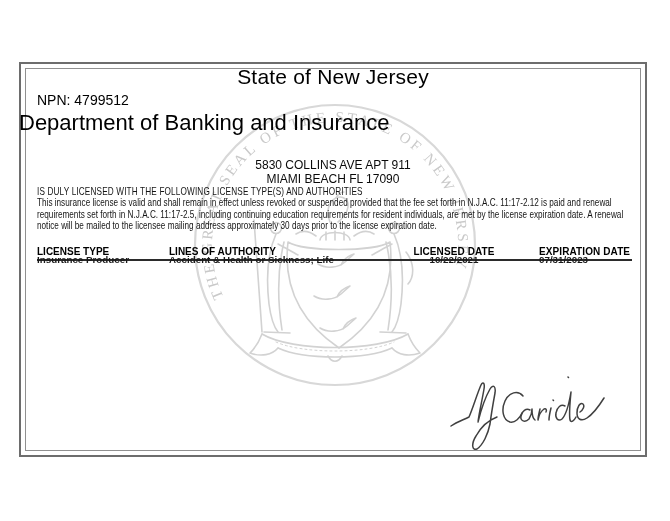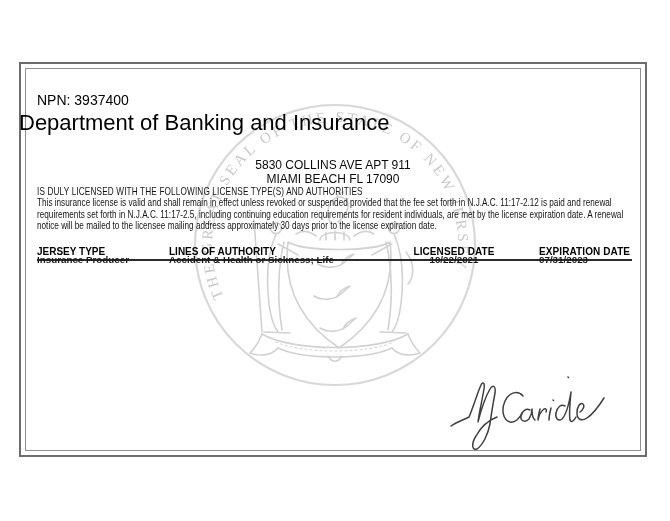--- a/index.html
+++ b/index.html
@@ -156,38 +156,39 @@
       <path d="M 216 232 C 219 240, 223 246, 228 251 C 217 255, 206 253, 200 246"></path>
       <path d="M 136 254 C 140 261, 146 261, 150 254"></path>
       <path d="M 84 240 C 110 252, 176 252, 202 240" stroke-width="1" stroke-dasharray="2 3"></path>
     </g>
   </svg>
 
   <div class="border-outer">
     <div class="border-inner"></div>
   </div>
 
+  <div class="abs title">State of New Jersey</div>
 
   <div class="abs lic-row">
-    <span>NPN: 3937400</span>
+    <span>NPN: 4799512</span>
   </div>
 
   <div class="abs department">Department of Banking and Insurance</div>
 
 
   <div class="abs addr addr1">5830 COLLINS AVE APT 911</div>
   <div class="abs addr addr2">MIAMI BEACH FL 17090</div>
 
   <div class="abs legal">
     <div class="statement">IS DULY LICENSED WITH THE FOLLOWING LICENSE TYPE(S) AND AUTHORITIES</div>
     <div>This insurance license is valid and shall remain in effect unless revoked or suspended provided that the fee set forth in N.J.A.C. 11:17-2.12 is paid and renewal requirements set forth in N.J.A.C. 11:17-2.5, including continuing education requirements for resident individuals, are met by the license expiration date. A renewal notice will be mailed to the licensee mailing address approximately 30 days prior to the license expiration date.</div>
   </div>
 
   <div class="abs tbl-head">
-    <div class="c1">JERSEY TYPE</div>
+    <div class="c1">LICENSE TYPE</div>
     <div class="c2">LINES OF AUTHORITY</div>
     <div class="c3">LICENSED DATE</div>
     <div class="c4">EXPIRATION DATE</div>
   </div>
 
   <div class="abs tbl-rule"></div>
 
   <div class="abs tbl-row">
     <div class="c1">Insurance Producer</div>
     <div class="c2">Accident &amp; Health or Sickness; Life</div>

